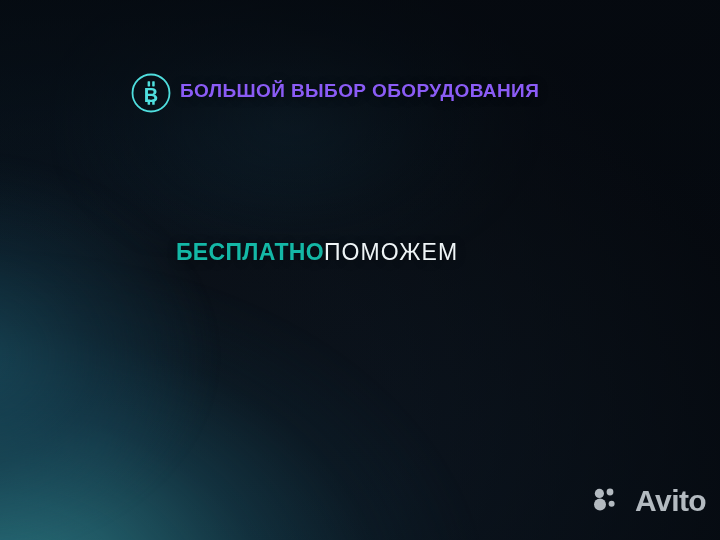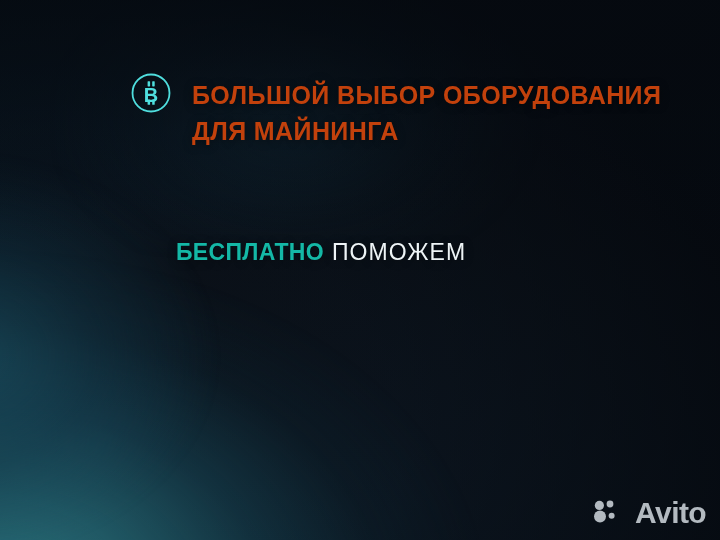--- a/index.html
+++ b/index.html
@@ -97,24 +97,24 @@
   .btc-badge {
     width: 42px;
     height: 42px;
     flex: 0 0 42px;
     margin-top: 12px;
     position: relative;
   }
   .btc-badge svg { display: block; }
 
   .headline {
-    margin-left: 20px;
-    color: #c2410c;
+    margin-left: 8px;
+    color: #8b5cf6;
     font-weight: bold;
-    font-size: 25px;
+    font-size: 19px;
     letter-spacing: 0.4px;
     line-height: 36px;
     text-transform: uppercase;
     white-space: nowrap;
     text-shadow: 0 1px 10px rgba(0,0,0,0.45);
   }
   .headline .hl-line { display: block; }
 
   
   .submessage {
@@ -138,21 +138,21 @@
     font-weight: 300;
     font-size: 23px;
     letter-spacing: 1.1px;
     text-transform: uppercase;
   }
 
   
   .avito {
     position: absolute;
     right: 14px;
-    bottom: 12px;
+    bottom: 24px;
     display: flex;
     align-items: flex-start;
     gap: 16px;
     opacity: 0.92;
   }
   .avito-dots { display: block; }
   .avito-word {
     color: #c2c9cf;
     font-size: 30px;
     font-weight: bold;
@@ -182,26 +182,25 @@
           <rect x="22.2" y="9.2" width="2.5" height="5.2" rx="0.6"></rect>
           <rect x="17.6" y="27.6" width="2.5" height="5.2" rx="0.6"></rect>
           <rect x="22.2" y="27.6" width="2.5" height="5.2" rx="0.6"></rect>
         </g>
         <text x="21" y="29.6" text-anchor="middle" font-family="'Liberation Sans', sans-serif" font-size="20" font-weight="bold" fill="#4fdede">B</text>
       </svg>
     </span>
 
     <h1 class="headline">
       <span class="hl-line">БОЛЬШОЙ ВЫБОР ОБОРУДОВАНИЯ</span>
-      <span class="hl-line">ДЛЯ МАЙНИНГА</span>
     </h1>
   </div>
 
   <div class="submessage">
-    <span class="sm-line"><span class="sm-strong">БЕСПЛАТНО</span><span class="sm-light" style="margin-left:8px;">ПОМОЖЕМ</span></span>
+    <span class="sm-line"><span class="sm-strong">БЕСПЛАТНО</span><span class="sm-light" style="">ПОМОЖЕМ</span></span>
   </div>
 
   <div class="avito">
     <span class="avito-dots">
       <svg width="26" height="26" viewBox="0 0 26 26" aria-hidden="true">
         <circle cx="6.4" cy="7.4" r="4.6" fill="#c2c9cf"></circle>
         <circle cx="17.0" cy="6.0" r="3.4" fill="#c2c9cf"></circle>
         <circle cx="7.0" cy="18.6" r="6.0" fill="#c2c9cf"></circle>
         <circle cx="18.6" cy="17.8" r="3.0" fill="#c2c9cf"></circle>
       </svg>

